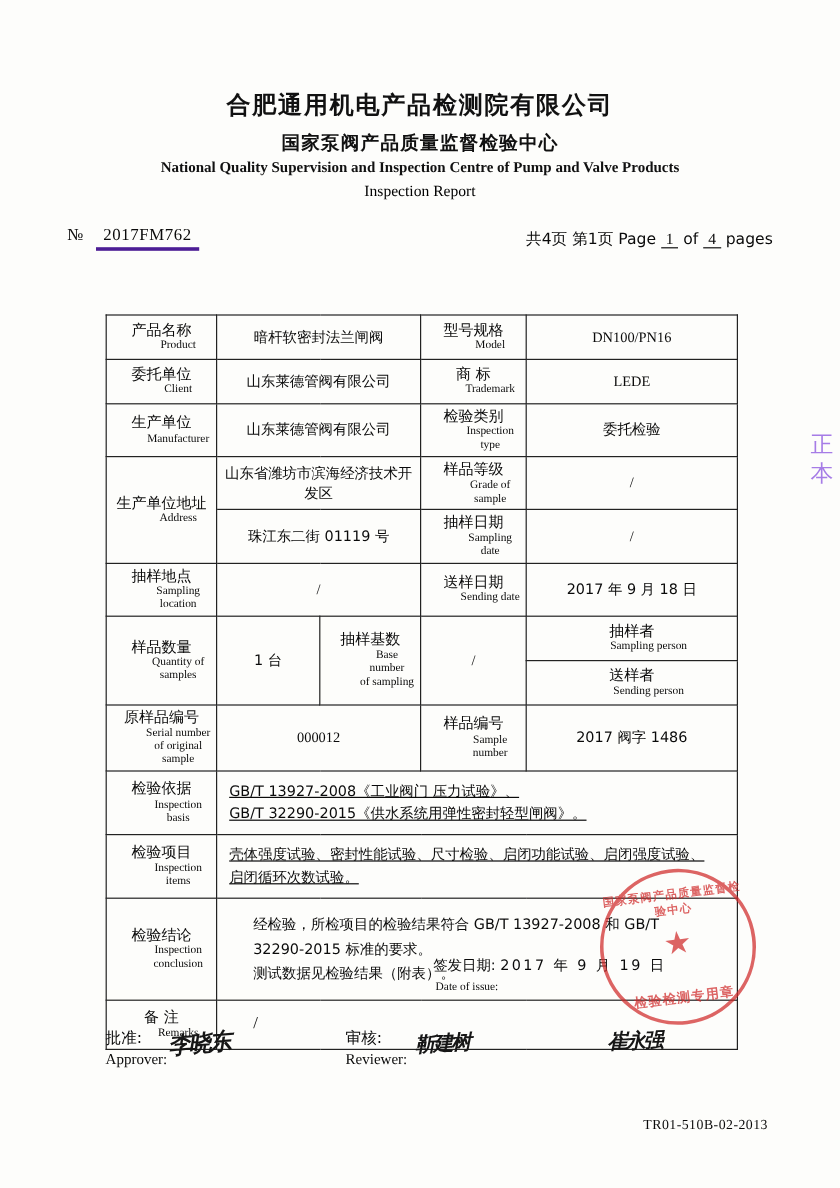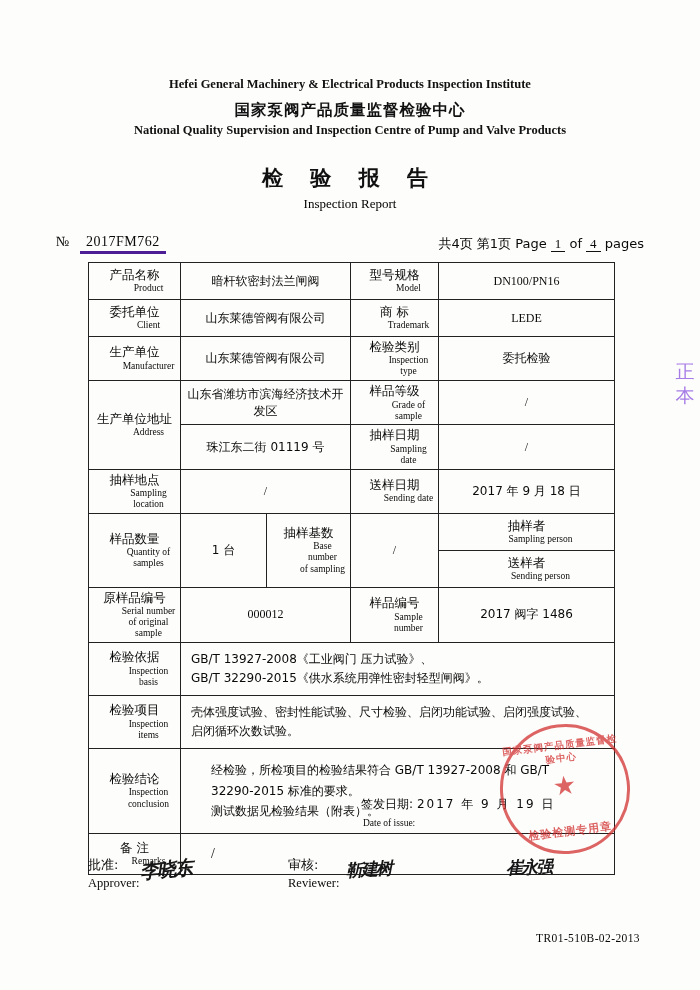--- a/index.html
+++ b/index.html
@@ -144,20 +144,21 @@
     text-align: center;
     font-family: "Liberation Serif", serif;
     font-size: 12.5px;
   }
   .val-left {
     text-align: left;
     font-family: "DejaVu Sans", sans-serif;
     font-size: 12px;
     line-height: 1.55;
     padding-left: 10px !important;
+    text-decoration: underline;
   }
   .val-indent {
     text-align: left;
     font-family: "DejaVu Sans", sans-serif;
     font-size: 12.5px;
     line-height: 1.7;
     padding-left: 30px !important;
   }
   .h30 { height: 30px; }
   .h34 { height: 34px; }
@@ -298,24 +299,23 @@
     text-align: center;
     letter-spacing: 0;
   }
 </style>
 </head>
 <body>
 
 <div class="page">
 
   <div class="header">
-    <div class="org-en">Hefei General Machinery &amp; Electrical Products Inspection Institute</div>
+    <div class="org-cn">合肥通用机电产品检测院有限公司</div>
     <div class="centre-cn">国家泵阀产品质量监督检验中心</div>
     <div class="centre-en">National Quality Supervision and Inspection Centre of Pump and Valve Products</div>
-    <div class="title-cn">检 验 报 告</div>
     <div class="title-en">Inspection Report</div>
   </div>
 
   <div class="reportline">
     <span class="no-label">№</span>
     <span class="no-value">2017FM762</span>
     <span class="pages">
       <span>共4页 第1页 Page</span>
       <span class="u">1</span>
       <span>of</span>

